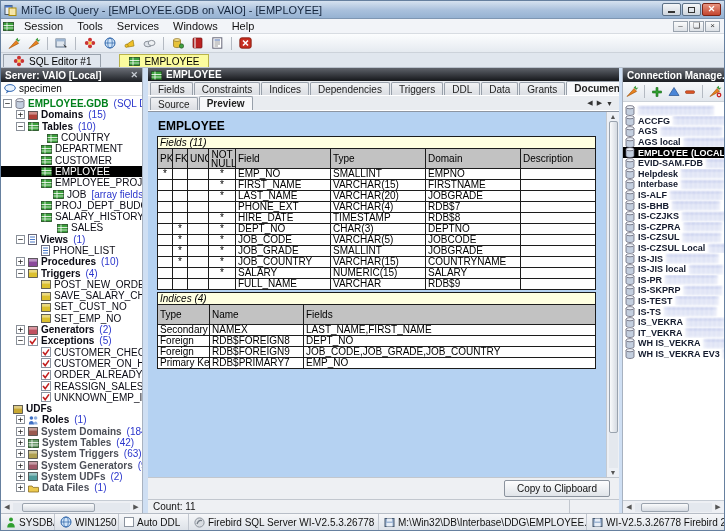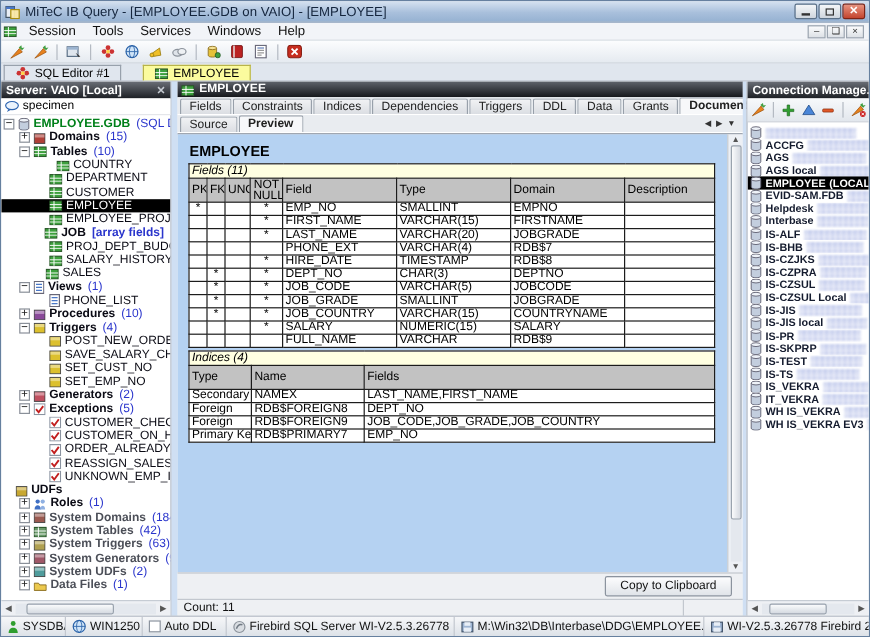--- a/index.html
+++ b/index.html
@@ -366,21 +366,21 @@
             <span class="icn ticon">
               <svg width="11" height="10" viewBox="0 0 11 10">
                 <rect x="0.5" y="1.5" width="10" height="8" fill="#3da03d" stroke="#275427" stroke-width="0.9"></rect>
                 <line x1="0.5" y1="4.5" x2="10.5" y2="4.5" stroke="#fff" stroke-width="0.8"></line>
                 <line x1="0.5" y1="7" x2="10.5" y2="7" stroke="#fff" stroke-width="0.7"></line>
                 <line x1="4" y1="1.5" x2="4" y2="9.5" stroke="#fff" stroke-width="0.8"></line>
               </svg>
             </span>
             <span class="tlabel">EMPLOYEE_PROJECT</span>
           </div>
-          <div class="trow" style="padding-left: 24px; font-weight: bold;">
+          <div class="trow" style="padding-left: 40px;">
             <span class="texp-sp"></span>
             <span class="icn ticon">
               <svg width="11" height="10" viewBox="0 0 11 10">
                 <rect x="0.5" y="1.5" width="10" height="8" fill="#3da03d" stroke="#275427" stroke-width="0.9"></rect>
                 <line x1="0.5" y1="4.5" x2="10.5" y2="4.5" stroke="#fff" stroke-width="0.8"></line>
                 <line x1="0.5" y1="7" x2="10.5" y2="7" stroke="#fff" stroke-width="0.7"></line>
                 <line x1="4" y1="1.5" x2="4" y2="9.5" stroke="#fff" stroke-width="0.8"></line>
               </svg>
             </span>
             <span class="tlabel">JOB</span>
@@ -403,21 +403,21 @@
             <span class="icn ticon">
               <svg width="11" height="10" viewBox="0 0 11 10">
                 <rect x="0.5" y="1.5" width="10" height="8" fill="#3da03d" stroke="#275427" stroke-width="0.9"></rect>
                 <line x1="0.5" y1="4.5" x2="10.5" y2="4.5" stroke="#fff" stroke-width="0.8"></line>
                 <line x1="0.5" y1="7" x2="10.5" y2="7" stroke="#fff" stroke-width="0.7"></line>
                 <line x1="4" y1="1.5" x2="4" y2="9.5" stroke="#fff" stroke-width="0.8"></line>
               </svg>
             </span>
             <span class="tlabel">SALARY_HISTORY</span>
           </div>
-          <div class="trow" style="padding-left: 25px;">
+          <div class="trow" style="padding-left: 44px;">
             <span class="texp-sp"></span>
             <span class="icn ticon">
               <svg width="11" height="10" viewBox="0 0 11 10">
                 <rect x="0.5" y="1.5" width="10" height="8" fill="#3da03d" stroke="#275427" stroke-width="0.9"></rect>
                 <line x1="0.5" y1="4.5" x2="10.5" y2="4.5" stroke="#fff" stroke-width="0.8"></line>
                 <line x1="0.5" y1="7" x2="10.5" y2="7" stroke="#fff" stroke-width="0.7"></line>
                 <line x1="4" y1="1.5" x2="4" y2="9.5" stroke="#fff" stroke-width="0.8"></line>
               </svg>
             </span>
             <span class="tlabel">SALES</span>

